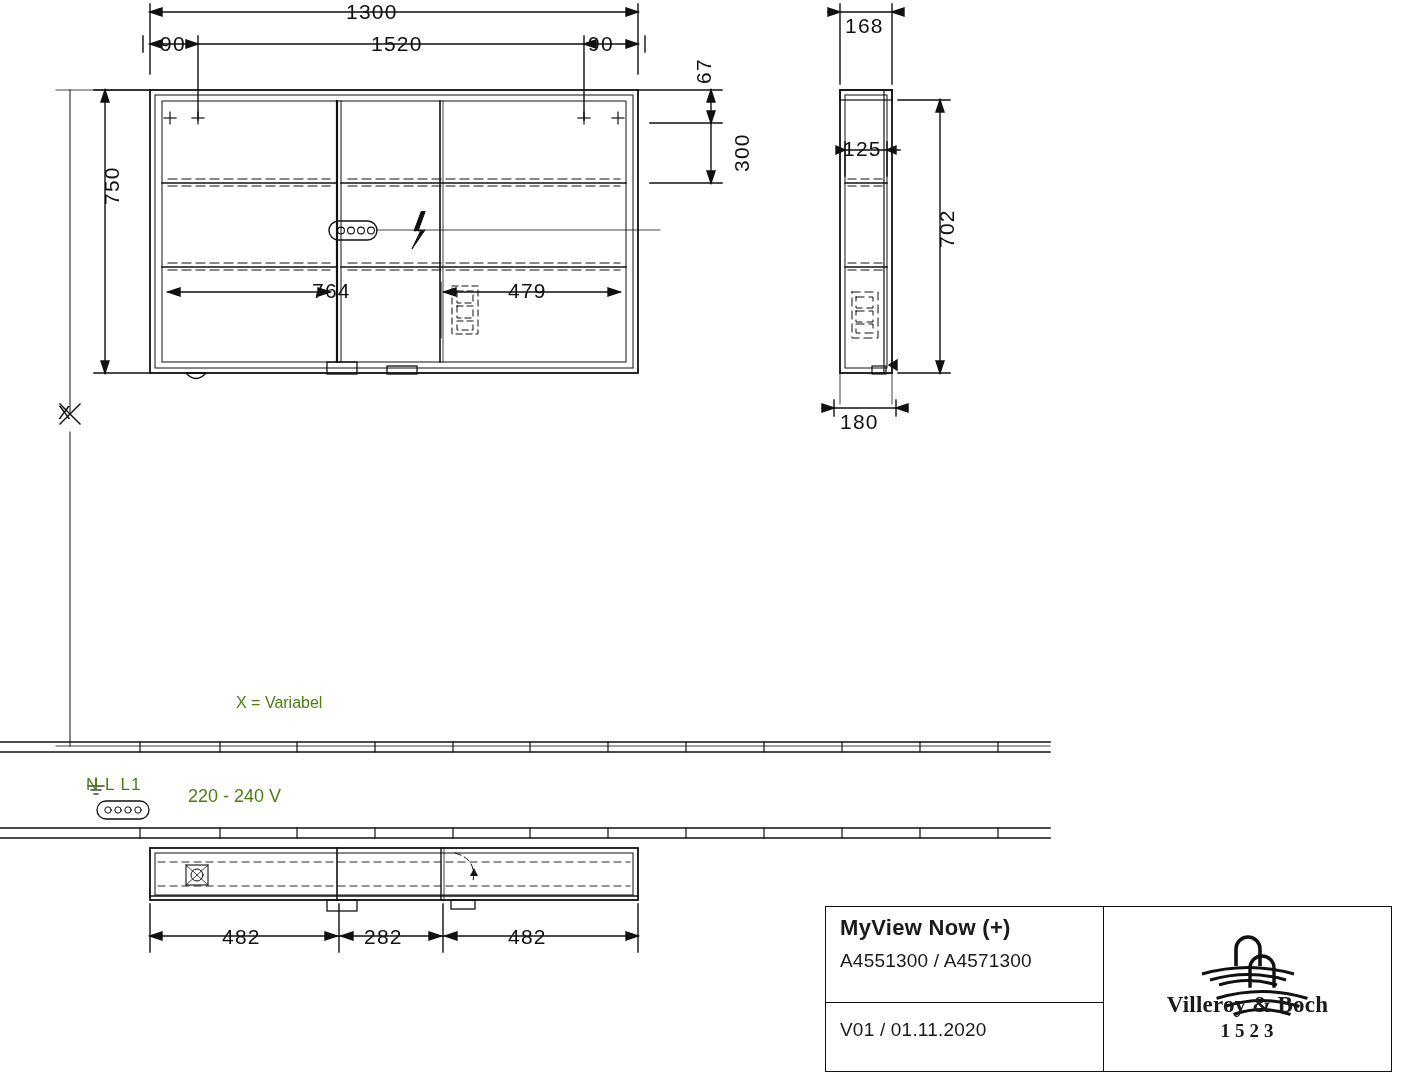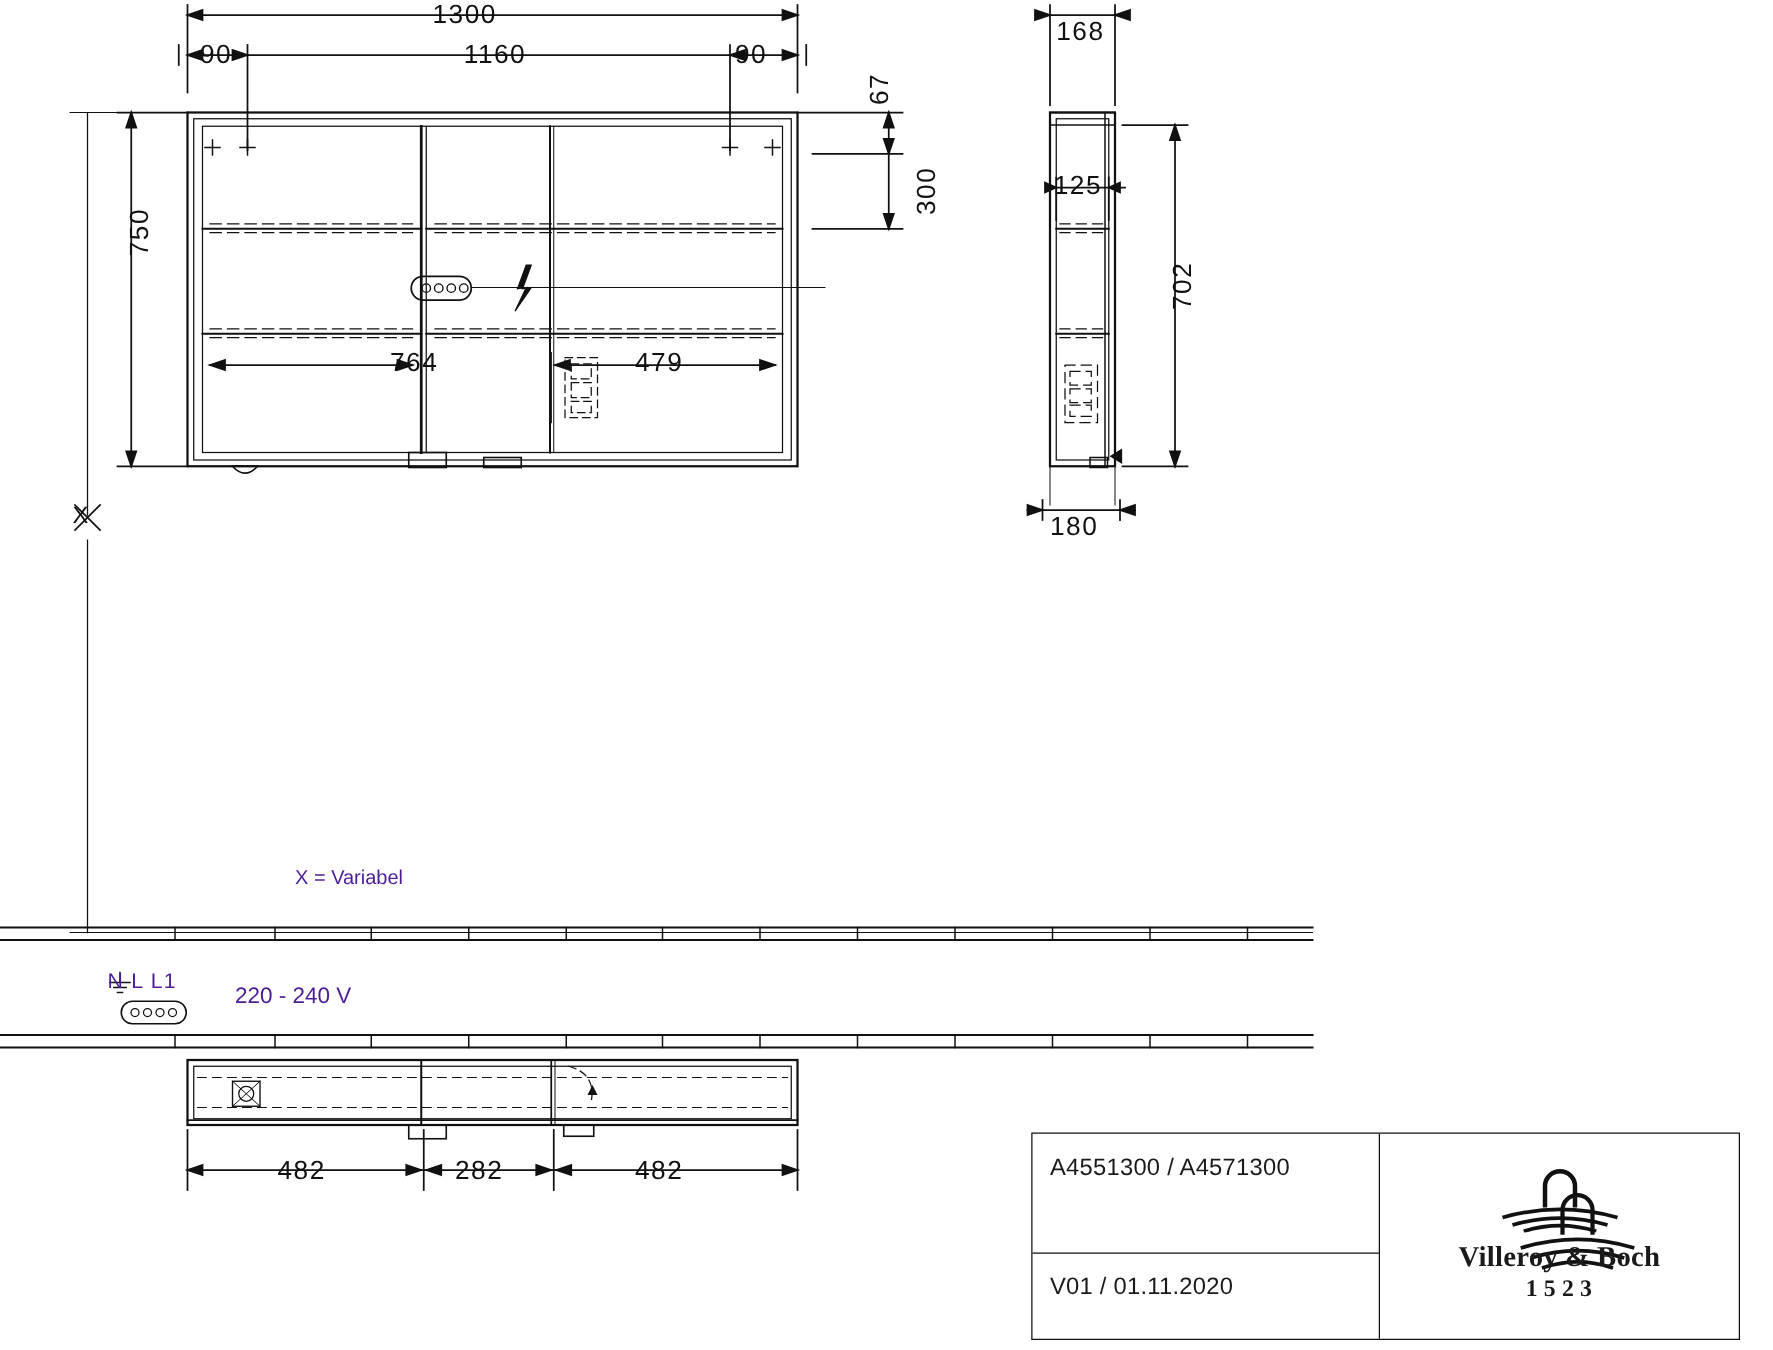--- a/index.html
+++ b/index.html
@@ -22,21 +22,21 @@
     color:#111;
     white-space:nowrap;
   }
   .dim.vert {
     transform-origin:0 0;
     transform:rotate(-90deg);
   }
   .note {
     position:absolute;
     font-size:16px;
-    color:#4c1d95;
+    color:#4d7c0f;
     white-space:nowrap;
   }
   .xlabel { position:absolute; font-size:19px; color:#111; }
 
   
   .titleblock {
     position:absolute;
     left:825px; top:906px;
     width:567px; height:166px;
     box-sizing:border-box;
@@ -323,21 +323,21 @@
       <g transform="translate(1262,994)">
         <path d="M-12 -8 v-18 a12 12 0 0 1 24 0 v18" stroke="#111" stroke-width="3.4" fill="none"></path>
         <path d="M-44 4 q44 -13 88 0" stroke="#111" stroke-width="3" fill="none"></path>
         <path d="M-36 12 q36 -11 72 0" stroke="#111" stroke-width="3" fill="none"></path>
         <path d="M-27 20 q27 -9 54 0" stroke="#111" stroke-width="3" fill="none"></path>
       </g>
     </g>
   </svg>
 
   <div class="dim" style="left:346px; top:0px;">1300</div>
-  <div class="dim" style="left:371px; top:32px;">1160</div>
+  <div class="dim" style="left:371px; top:32px;">1520</div>
   <div class="dim" style="left:160px; top:32px;">90</div>
   <div class="dim" style="left:588px; top:32px;">90</div>
 
   <div class="dim vert" style="left:692px; top:84px;">67</div>
   <div class="dim vert" style="left:730px; top:172px;">300</div>
   <div class="dim vert" style="left:100px; top:205px;">750</div>
 
   <div class="dim" style="left:270px; top:279px;margin-left:42px;">764</div>
   <div class="dim" style="left:508px; top:279px;">479</div>
 
@@ -351,20 +351,21 @@
   <div class="dim" style="left:508px; top:925px;">482</div>
 
   <div class="xlabel" style="left:58px; top:402px;">X</div>
   <div class="note" style="left:236px; top:694px;">X = Variabel</div>
   <div class="note" style="left:86px; top:775px; font-size:17px; letter-spacing:1px;text-align:center;">N    L  L1</div>
   <div class="note" style="left:188px; top:786px; font-size:18px;">220 - 240 V</div>
 
   <div class="titleblock">
     <div class="tb-left">
       <div class="tb-upper">
+        <div class="tb-title">MyView Now (+)</div>
         <div class="tb-codes">A4551300 / A4571300</div>
       </div>
       <div class="tb-lower">V01 / 01.11.2020</div>
     </div>
     <div class="tb-right">
       <div class="brand-mark">
         <svg width="120" height="54" viewBox="0 0 120 54">
           <path d="M48 34 v-17 a12 12 0 0 1 24 0 v17" stroke="#111" stroke-width="3.6" fill="none"></path>
           <path d="M14 42 q46 -13 92 0" stroke="#111" stroke-width="3" fill="none"></path>
           <path d="M22 48 q38 -11 76 0" stroke="#111" stroke-width="3" fill="none"></path>

